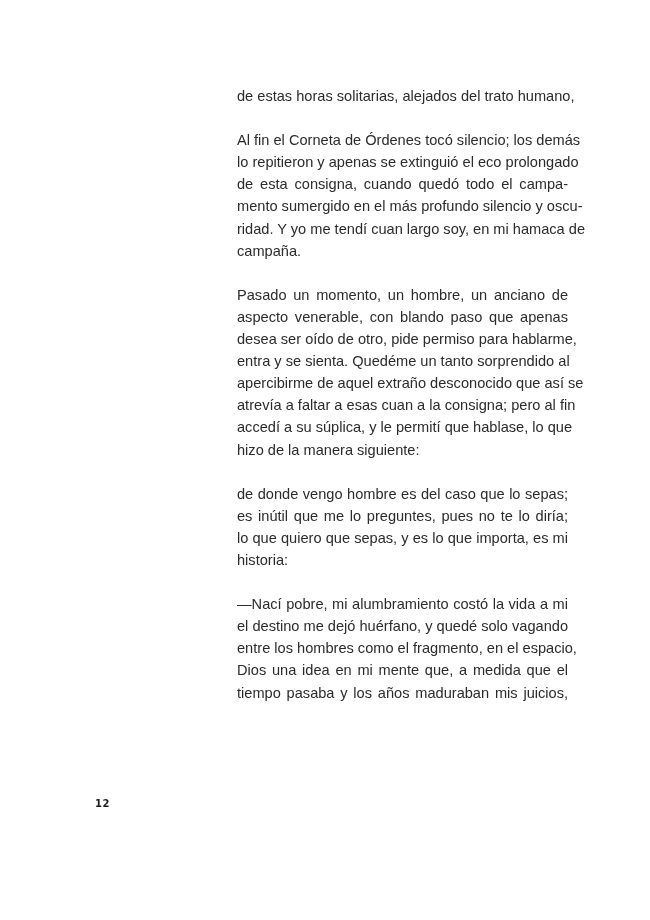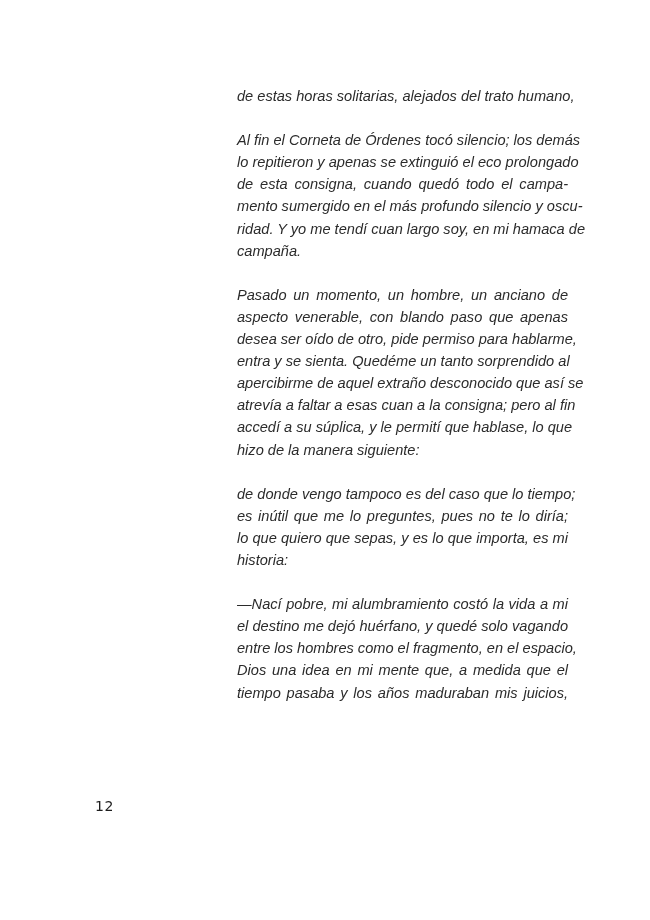--- a/index.html
+++ b/index.html
@@ -21,38 +21,37 @@
       font-family: "Liberation Sans", sans-serif;
       font-size: 14.6px;
       line-height: 22.1px;
       color: #2b2b2b;
       text-align: justify;
       hyphens: manual;
     }
     .text-column p {
       margin: 0 0 22.1px 0;
       text-align-last: left;
-      font-style: italic;
     }
     .line {
       display: block;
       text-align: justify;
       text-align-last: justify;
       white-space: nowrap;
     }
     .line.last {
       text-align-last: left;
     }
     .page-number {
       position: absolute;
       left: 95px;
       top: 798px;
       font-family: "DejaVu Sans", sans-serif;
-      font-weight: normal;
-      font-size: 14px;
+      font-weight: bold;
+      font-size: 10px;
       color: #1e1e1e;
       letter-spacing: 0.5px;
     }
   </style>
 </head>
 <body>
 
 <div class="text-column">
   <p>
     <span class="line">de estas horas solitarias, alejados del trato humano,</span>
@@ -69,21 +68,21 @@
     <span class="line">Pasado un momento, un hombre, un anciano de</span>
     <span class="line">aspecto venerable, con blando paso que apenas</span>
     <span class="line">desea ser oído de otro, pide permiso para hablarme,</span>
     <span class="line">entra y se sienta. Quedéme un tanto sorprendido al</span>
     <span class="line">apercibirme de aquel extraño desconocido que así se</span>
     <span class="line">atrevía a faltar a esas cuan a la consigna; pero al fin</span>
     <span class="line">accedí a su súplica, y le permití que hablase, lo que</span>
     <span class="line last">hizo de la manera siguiente:</span>
   </p>
   <p>
-    <span class="line">de donde vengo tampoco es del caso que lo tiempo;</span>
+    <span class="line">de donde vengo hombre es del caso que lo sepas;</span>
     <span class="line">es inútil que me lo preguntes, pues no te lo diría;</span>
     <span class="line">lo que quiero que sepas, y es lo que importa, es mi</span>
     <span class="line last">historia:</span>
   </p>
   <p>
     <span class="line">—Nací pobre, mi alumbramiento costó la vida a mi</span>
     <span class="line">el destino me dejó huérfano, y quedé solo vagando</span>
     <span class="line">entre los hombres como el fragmento, en el espacio,</span>
     <span class="line">Dios una idea en mi mente que, a medida que el</span>
     <span class="line">tiempo pasaba y los años maduraban mis juicios,</span>

